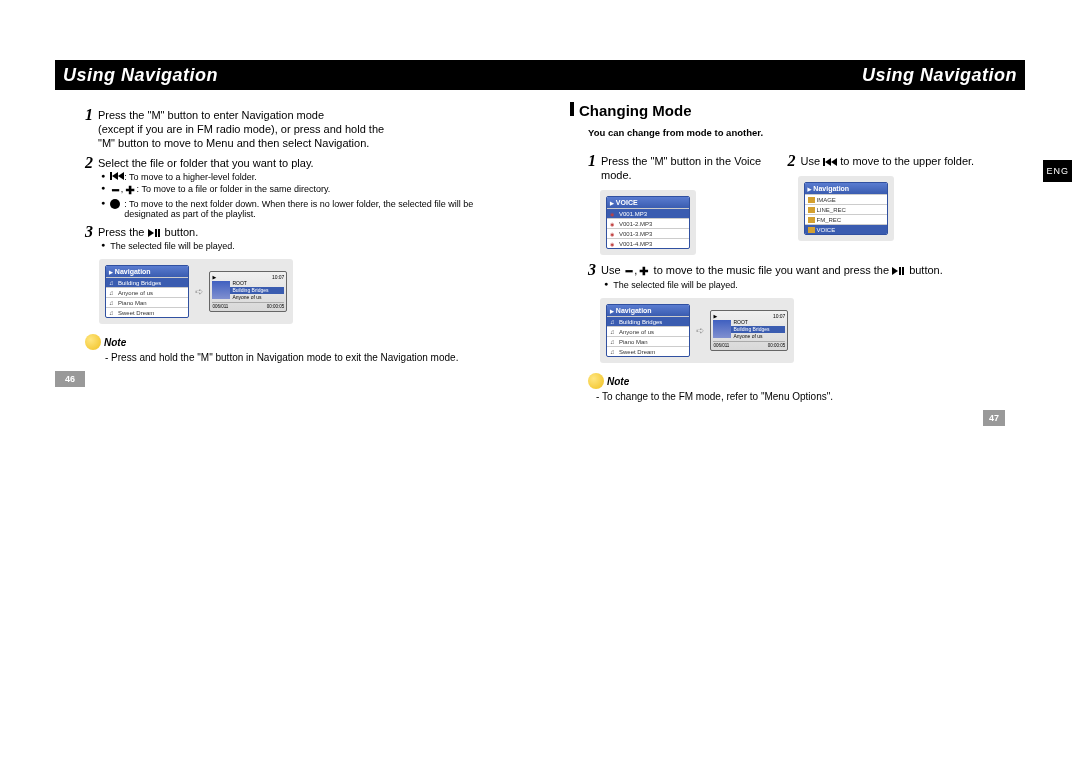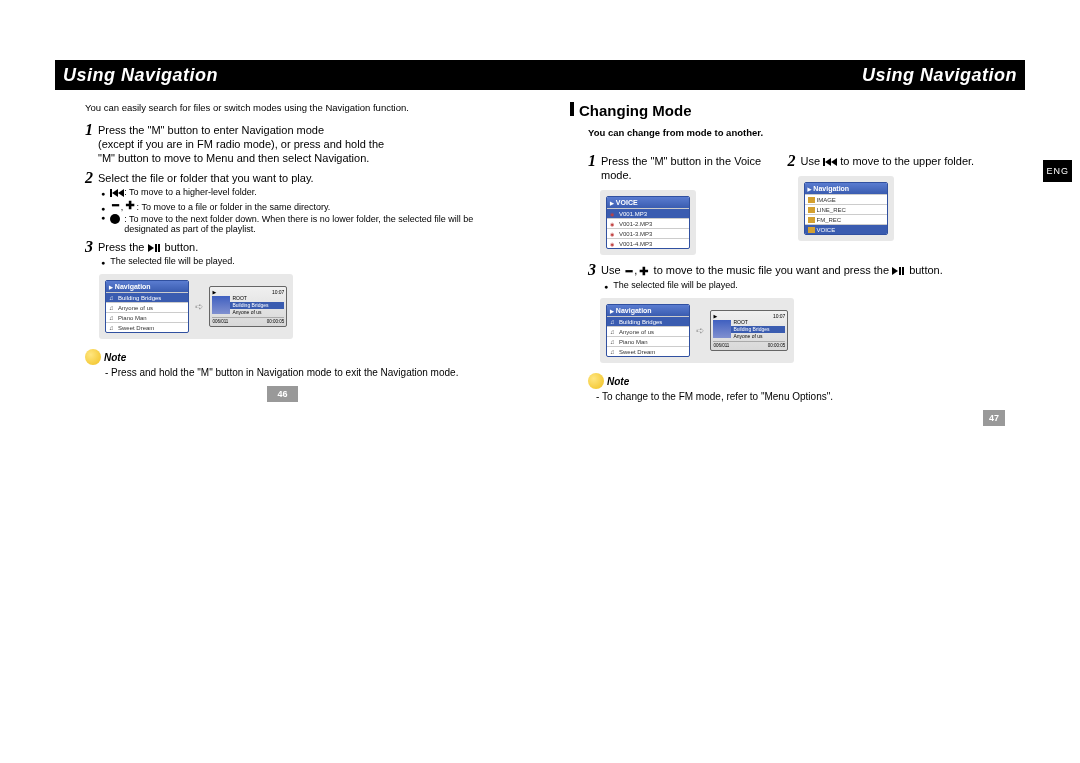--- a/index.html
+++ b/index.html
@@ -8,29 +8,29 @@
 .header-bar span { color:#fff; font-size:18px; font-weight:bold; font-style:italic; letter-spacing:0.5px; }
 .columns { display:flex; margin-top:12px; }
 .col { width:50%; box-sizing:border-box; }
 .col-left { padding-right:30px; }
 .col-right { padding-left:30px; padding-right:20px; }
 .intro { font-size:9.5px; color:#000; margin:0 0 10px 30px; }
 .step-row { display:flex; align-items:flex-start; margin:6px 0 0 30px; font-size:11px; }
 .step-num { font-family: Georgia, 'Times New Roman', serif; font-style:italic; font-size:16px; font-weight:bold; margin-right:5px; line-height:14px; }
 .step-text { line-height:14px; }
 .bullet-block { margin:2px 0 0 46px; }
-.bullet-row { display:flex; align-items:flex-end; font-size:9px; margin:2px 0; color:#000; }
+.bullet-row { display:flex; align-items:flex-start; font-size:9px; margin:2px 0; color:#000; }
 .bullet-dot::before { content:"●"; font-size:7px; margin-right:5px; }
 .icon-rewind, .icon-fwd, .icon-play, .icon-minus, .icon-plus { display:inline-block; vertical-align:middle; margin:0 2px; }
 .icon-minus, .icon-plus { font-weight:bold; font-size:11px; }
 .note-row { display:flex; align-items:center; margin:10px 0 0 30px; }
 .note-badge { width:16px; height:16px; border-radius:50%; background:radial-gradient(circle at 35% 35%, #ffe680, #f0c020); margin-right:3px; }
 .note-label { font-size:10px; font-weight:bold; font-style:italic; }
 .note-text { font-size:10px; margin:2px 0 0 50px; }
-.page-footer { display:flex; margin-top:8px;justify-content:center; }
+.page-footer { display:flex; margin-top:8px; }
 .pagenum-left { background:#999; color:#fff; font-size:9px; font-weight:bold; padding:3px 10px; }
 .pagenum-right { background:#999; color:#fff; font-size:9px; font-weight:bold; padding:3px 6px; margin-left:auto; }
 .section-title { font-size:15px; font-weight:bold; margin:0 0 8px 0; }
 .section-bar { display:inline-block; width:4px; height:14px; background:#000; margin-right:5px; }
 .bold-small { font-size:9.5px; font-weight:bold; margin:0 0 2px 18px; }
 .lang-tab { position:absolute; right:8px; top:160px; background:#000; color:#fff; font-size:9px; padding:6px 3px; writing-mode:horizontal-tb; letter-spacing:1px; }
 
 
 .device-group { display:flex; align-items:center; margin:8px 0 0 44px; background:#e8e8e8; border-radius:3px; padding:6px; width:max-content; }
 .screen { width:82px; border:1px solid #3050a0; border-radius:2px; overflow:hidden; background:#fff; font-size:6px; }
@@ -60,21 +60,20 @@
   <div class="header-bar">
     <span>Using Navigation</span>
     <span>Using Navigation</span>
   </div>
 
   <div class="lang-tab">ENG</div>
 
   <div class="columns">
 
     <div class="col col-left">
-      <p class="intro">You can easily search for files or switch modes using the Navigation function.</p>
 
       <div class="step-row">
         <span class="step-num">1</span>
         <span class="step-text" style="white-space:pre-line">Press the "M" button to enter Navigation mode
 (except if you are in FM radio mode), or press and hold the
 "M" button to move to Menu and then select Navigation.</span>
       </div>
 
       <div class="step-row">
         <span class="step-num">2</span>

